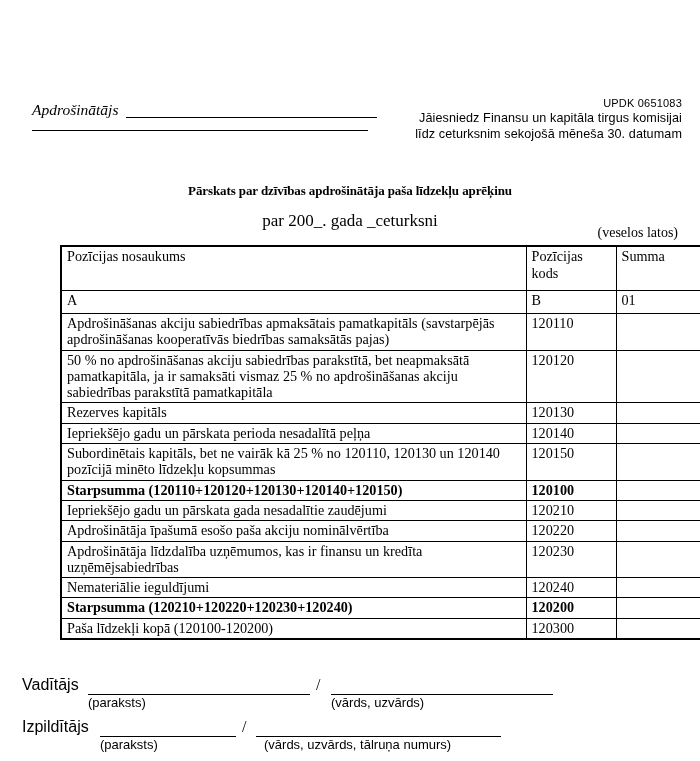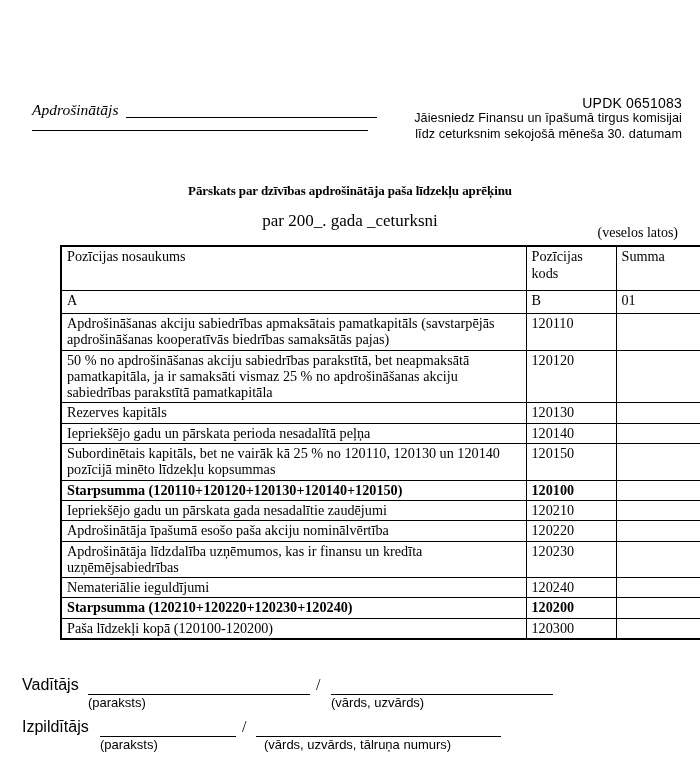--- a/index.html
+++ b/index.html
@@ -55,21 +55,21 @@
   }
 
   .updk-area {
     position: absolute;
     right: 18px;
     top: 0;
     text-align: right;
     font-family: "Liberation Sans", "DejaVu Sans", sans-serif;
   }
   .updk-code {
-    font-size: 14px;
+    font-size: 11px;
     line-height: 15px;
     letter-spacing: 0.2px;
   }
   .updk-line {
     font-size: 12.6px;
     line-height: 15.5px;
     letter-spacing: 0.1px;
   }
 
   
@@ -192,21 +192,21 @@
   <div class="insurer-area">
     <div class="insurer-row">
       <span class="insurer-label">Apdrošinātājs</span>
       <span class="rule"></span>
     </div>
     <div class="insurer-rule2"></div>
   </div>
 
   <div class="updk-area">
     <div class="updk-code">UPDK 0651083</div>
-    <div class="updk-line">Jāiesniedz Finansu un īpašumā tirgus komisijai</div>
+    <div class="updk-line">Jāiesniedz Finansu un kapitāla tirgus komisijai</div>
     <div class="updk-line">līdz ceturksnim sekojošā mēneša 30. datumam</div>
   </div>
 </div>
 
 <div class="title-block">
   <div class="doc-title">Pārskats par dzīvības apdrošinātāja paša līdzekļu aprēķinu</div>
   <div class="doc-subtitle">par 200_. gada _ceturksni</div>
 </div>
 <div class="units-note">(veselos latos)</div>
 

